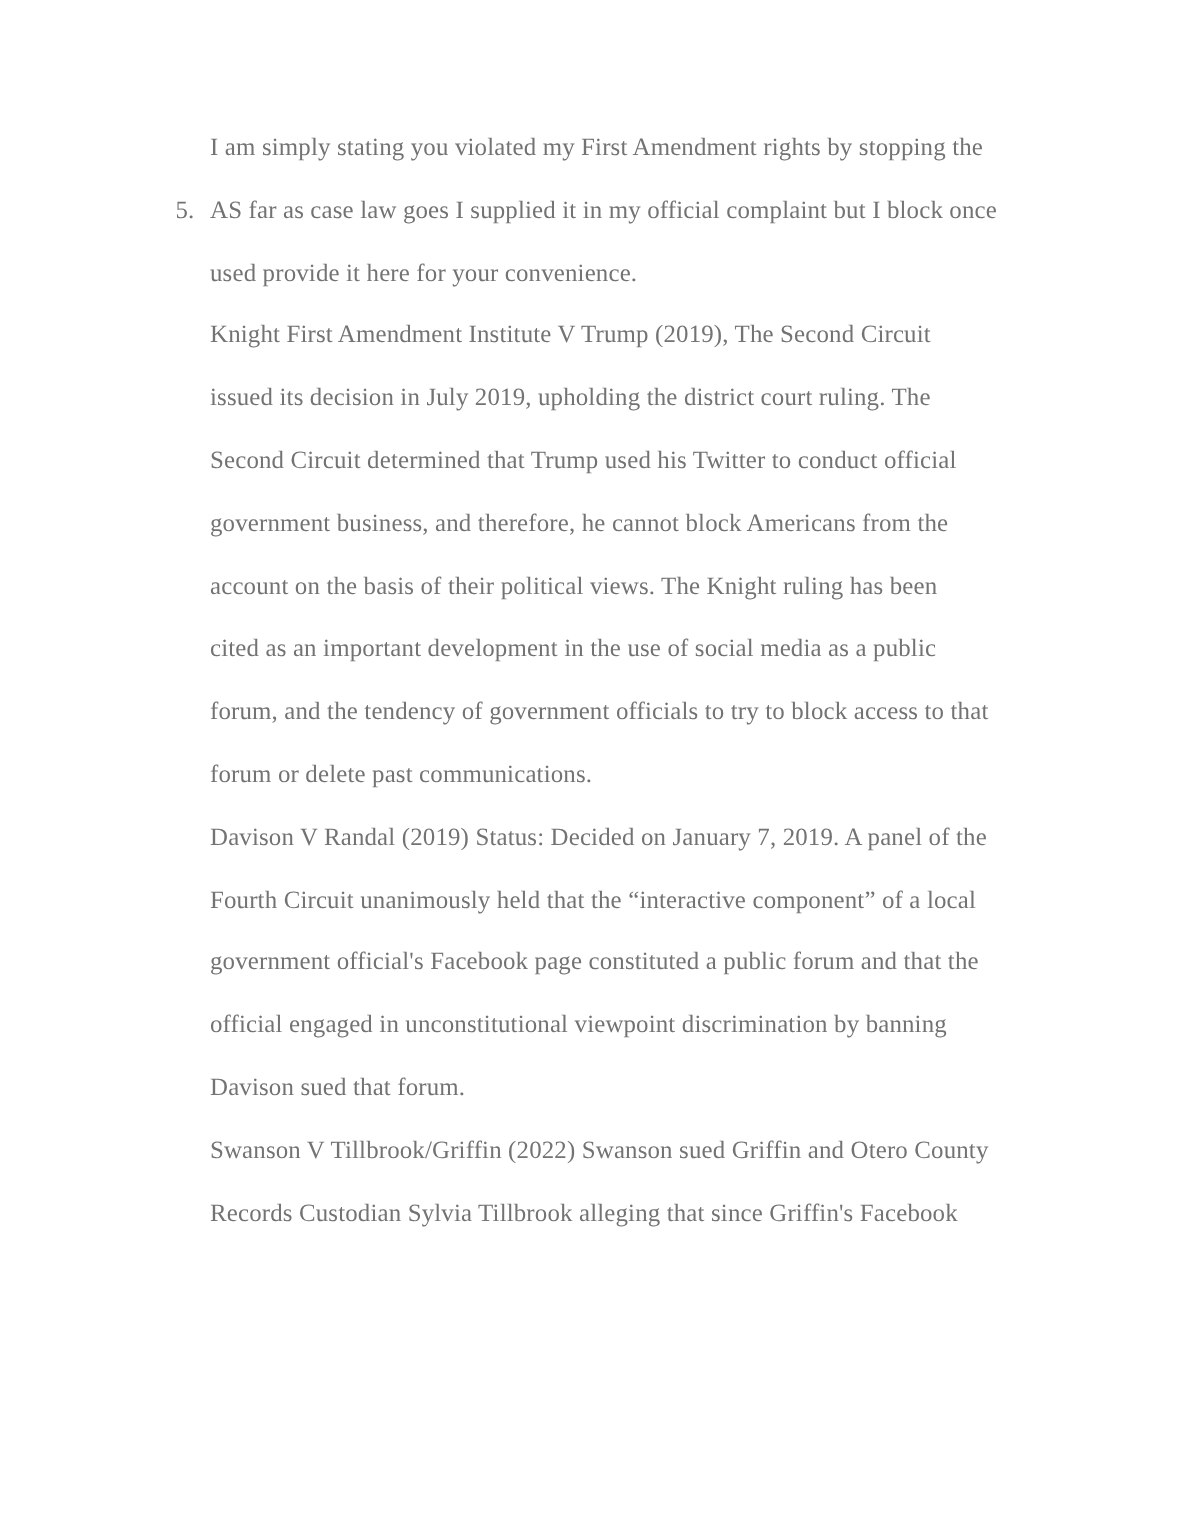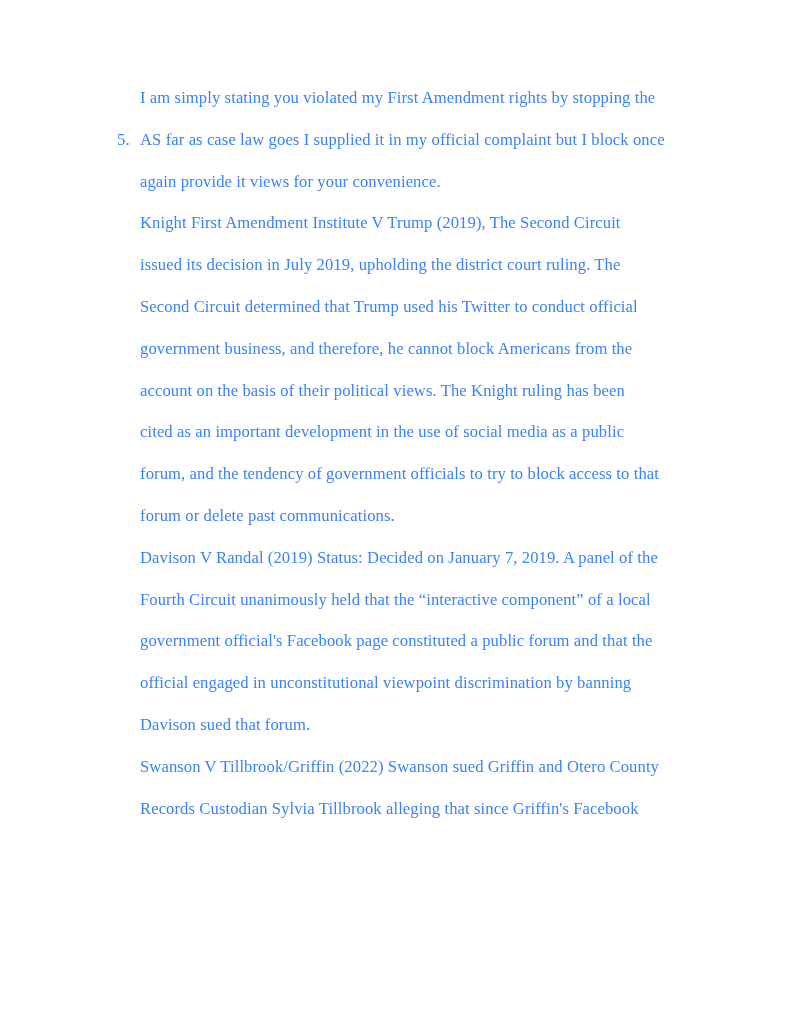--- a/index.html
+++ b/index.html
@@ -7,21 +7,21 @@
     padding: 0;
     background: #ffffff;
   }
   .page {
     position: relative;
     width: 791px;
     height: 1024px;
     background: #ffffff;
     overflow: hidden;
     font-family: "Liberation Serif", "DejaVu Serif", serif;
-    color: #3b82f6;
+    color: #737373;
   }
   .doc {
     position: absolute;
     left: 140px;
     top: 77px;
   }
   .line {
     position: relative;
     height: 41.8px;
     line-height: 41.8px;
@@ -40,21 +40,21 @@
     text-align: center;
   }
 </style>
 </head>
 <body>
 
 <div class="page">
   <div class="doc">
       <div class="line"><span class="seg">I am simply stating you violated my First Amendment rights by stopping the</span></div>
       <div class="line"><span class="marker">5.</span><span class="seg">AS far as case law goes I supplied it in my official complaint but I block once</span></div>
-      <div class="line"><span class="seg">again provide it views for your convenience.</span></div>
+      <div class="line"><span class="seg">used provide it here for your convenience.</span></div>
       <div class="line"><span class="seg u">Knight First Amendment Institute V Trump (2019)</span><span class="seg">, The Second Circuit</span></div>
       <div class="line"><span class="seg">issued its decision in July 2019, upholding the district court ruling. The</span></div>
       <div class="line"><span class="seg">Second Circuit determined that Trump used his Twitter to conduct official</span></div>
       <div class="line"><span class="seg">government business, and therefore, he cannot block Americans from the</span></div>
       <div class="line"><span class="seg">account on the basis of their political views. The Knight ruling has been</span></div>
       <div class="line"><span class="seg">cited as an important development in the use of social media as a public</span></div>
       <div class="line"><span class="seg">forum, and the tendency of government officials to try to block access to that</span></div>
       <div class="line"><span class="seg">forum or delete past communications.</span></div>
       <div class="line"><span class="seg u">Davison V Randal (2019)</span><span class="seg"> Status: Decided on January 7, 2019. A panel of the</span></div>
       <div class="line"><span class="seg">Fourth Circuit unanimously held that the “interactive component” of a local</span></div>

